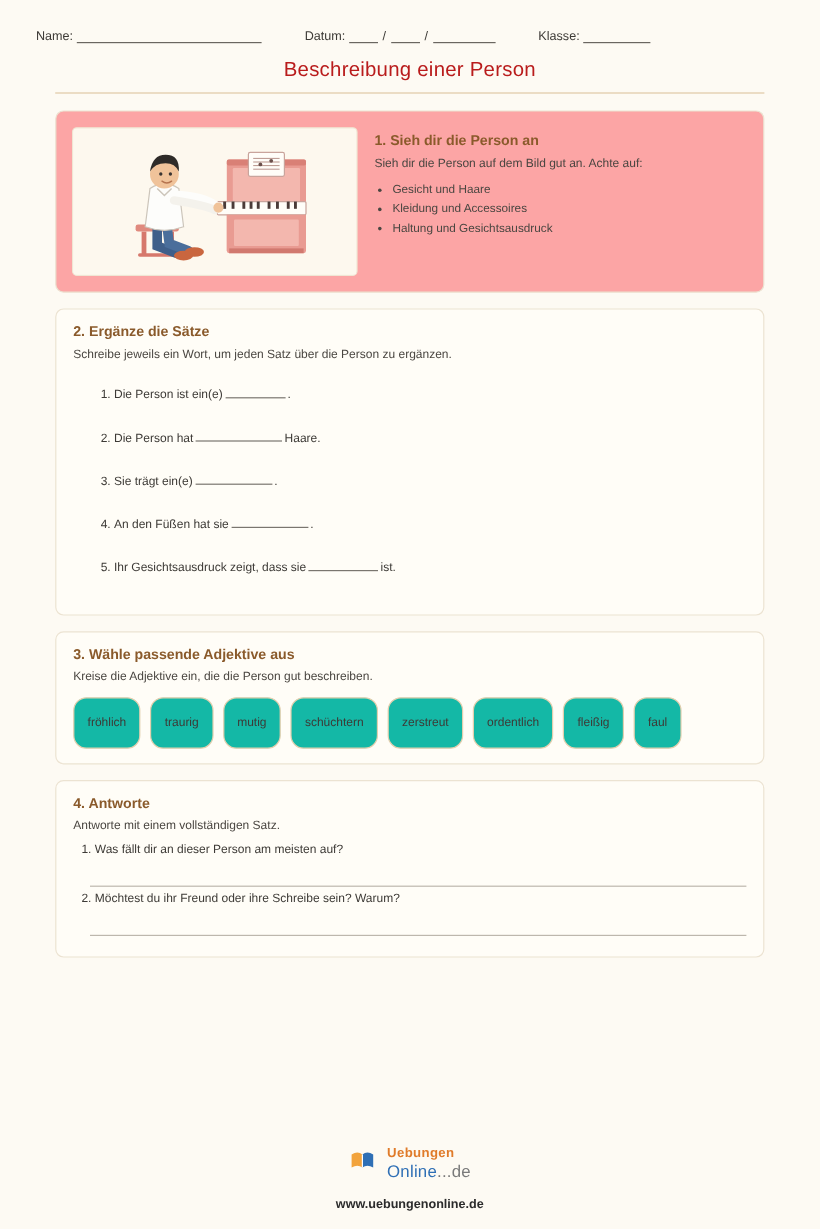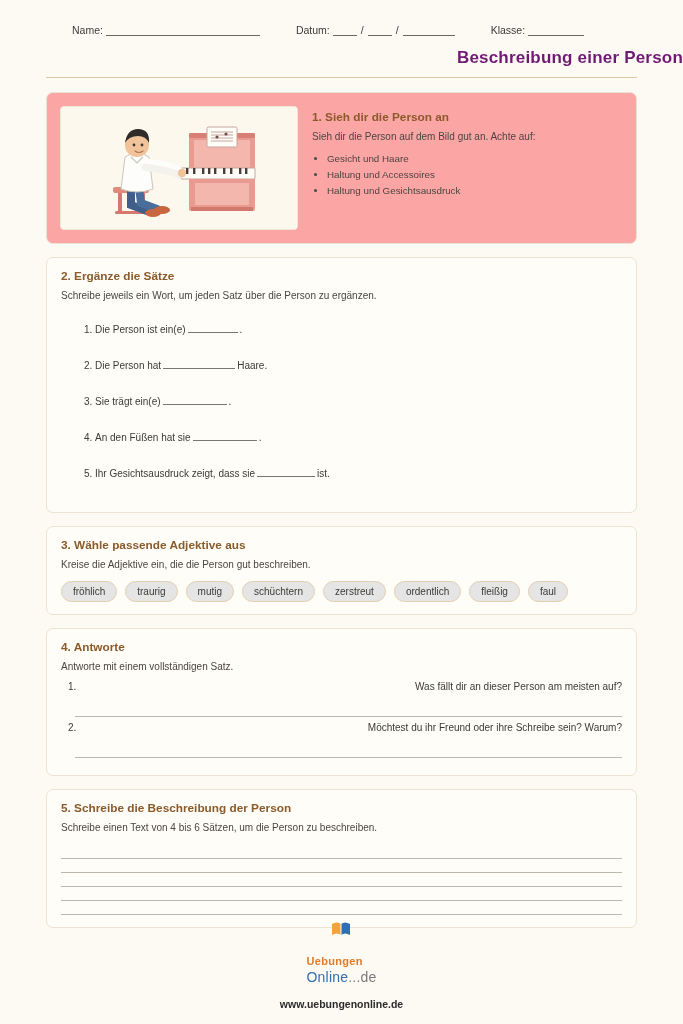--- a/index.html
+++ b/index.html
@@ -19,21 +19,21 @@
     width: 683px;
     height: 1024px;
     box-sizing: border-box;
     padding: 0;
     position: relative;
   }
   
   .meta-row {
     display: flex;
     align-items: flex-end;
-    padding: 24px 46px 0 72px;
+    padding: 24px 46px 0 30px;
     font-size: 10.5px;
     color: #3d3a36;
     gap: 0;
   }
   .meta-item {
     white-space: nowrap;
     display: flex;
     align-items: flex-end;
   }
   .meta-label { margin-right: 3px; }
@@ -43,24 +43,24 @@
     height: 10px;
   }
   .rule-name { width: 154px; }
   .rule-date { width: 24px; }
   .rule-date-y { width: 52px; }
   .rule-class { width: 56px; }
   .meta-gap { width: 36px; }
   .meta-sep { padding: 0 4px; }
 
   h1.title {
-    text-align: right;
+    text-align: center;
     font-size: 17px;
-    font-weight: bold;
-    color: #701a75;
+    font-weight: normal;
+    color: #b91c1c;
     margin: 12px 0 0 0;
     letter-spacing: .2px;
   }
   .title-underline {
     margin: 9px 46px 0 46px;
     border-bottom: 1px solid #e0c9a6;
   }
 
   
   .card {
@@ -137,34 +137,33 @@
   
   .chips {
     display: flex;
     flex-wrap: wrap;
     gap: 8px;
     margin-top: 9px;
   }
   .chip {
     border: 1px solid #e2cfae;
     border-radius: 11px;
-    padding: 4px 11px;
+    padding: 15px 11px;
     font-size: 10px;
     color: #3d3a36;
-    background: #e5e5e5;
+    background: #14b8a6;
     line-height: 1.1;
   }
 
   
   ol.questions {
     margin: 6px 0 0 0;
     padding-left: 18px;
     font-size: 10px;
     color: #3d3a36;
-    text-align: right;
   }
   ol.questions li { margin: 0 0 5px 0; }
   .answer-line {
     border-bottom: 1px solid #bdb7ad;
     height: 15px;
     margin-left: -4px;
   }
   .answer-line.first-line { margin-top: 9px; }
   .q-block { margin-bottom: 2px; }
 
@@ -181,21 +180,20 @@
     left: 0;
     right: 0;
     bottom: 14px;
     text-align: center;
   }
   .logo {
     display: inline-flex;
     align-items: center;
     gap: 10px;
     justify-content: center;
-    flex-direction: column;
   }
   .logo-text {
     text-align: left;
     line-height: 1.05;
   }
   .logo-top {
     font-size: 11px;
     font-weight: bold;
     color: #e07b2a;
     letter-spacing: .3px;
@@ -300,21 +298,21 @@
         <path d="M74 44 q4 3 8 0" stroke="#b5744f" stroke-width="1.2" fill="none" stroke-linecap="round"></path>
 
         <path d="M70 50 l6 6 l6 -6" stroke="#ccc5ba" stroke-width="1.2" fill="none"></path>
       </svg>
     </div>
     <div class="task1-body">
       <div class="sec-title">1. Sieh dir die Person an</div>
       <div class="sec-sub">Sieh dir die Person auf dem Bild gut an. Achte auf:</div>
       <ul class="bullets">
         <li>Gesicht und Haare</li>
-        <li>Haltung und Accessoires</li>
+        <li>Kleidung und Accessoires</li>
         <li>Haltung und Gesichtsausdruck</li>
       </ul>
     </div>
   </div>
 
   <div class="card">
     <div class="sec-title">2. Ergänze die Sätze</div>
     <div class="sec-sub">Schreibe jeweils ein Wort, um jeden Satz über die Person zu ergänzen.</div>
     <ol class="sentences">
       <li>
@@ -358,31 +356,20 @@
         <span>Was fällt dir an dieser Person am meisten auf?</span>
         <div class="answer-line first-line"></div>
       </li>
       <li class="q-block">
         <span>Möchtest du ihr Freund oder ihre Schreibe sein? Warum?</span>
         <div class="answer-line first-line"></div>
       </li>
     </ol>
   </div>
 
-  <div class="card">
-    <div class="sec-title">5. Schreibe die Beschreibung der Person</div>
-    <div class="sec-sub">Schreibe einen Text von 4 bis 6 Sätzen, um die Person zu beschreiben.</div>
-    <div class="write-lines">
-      <div class="write-line"></div>
-      <div class="write-line"></div>
-      <div class="write-line"></div>
-      <div class="write-line"></div>
-      <div class="write-line"></div>
-    </div>
-  </div>
 
   <div class="footer">
     <div class="logo">
       <span>
         <svg width="22" height="18" viewBox="0 0 22 18" xmlns="http://www.w3.org/2000/svg">
           <path d="M2 4 q5 -3 9 0 v11 q-4 -3 -9 0 z" fill="#f2a33c"></path>
           <path d="M20 4 q-5 -3 -9 0 v11 q4 -3 9 0 z" fill="#2f6fb5"></path>
           <path d="M11 4 v11" stroke="#fff" stroke-width="1"></path>
         </svg>
       </span>

